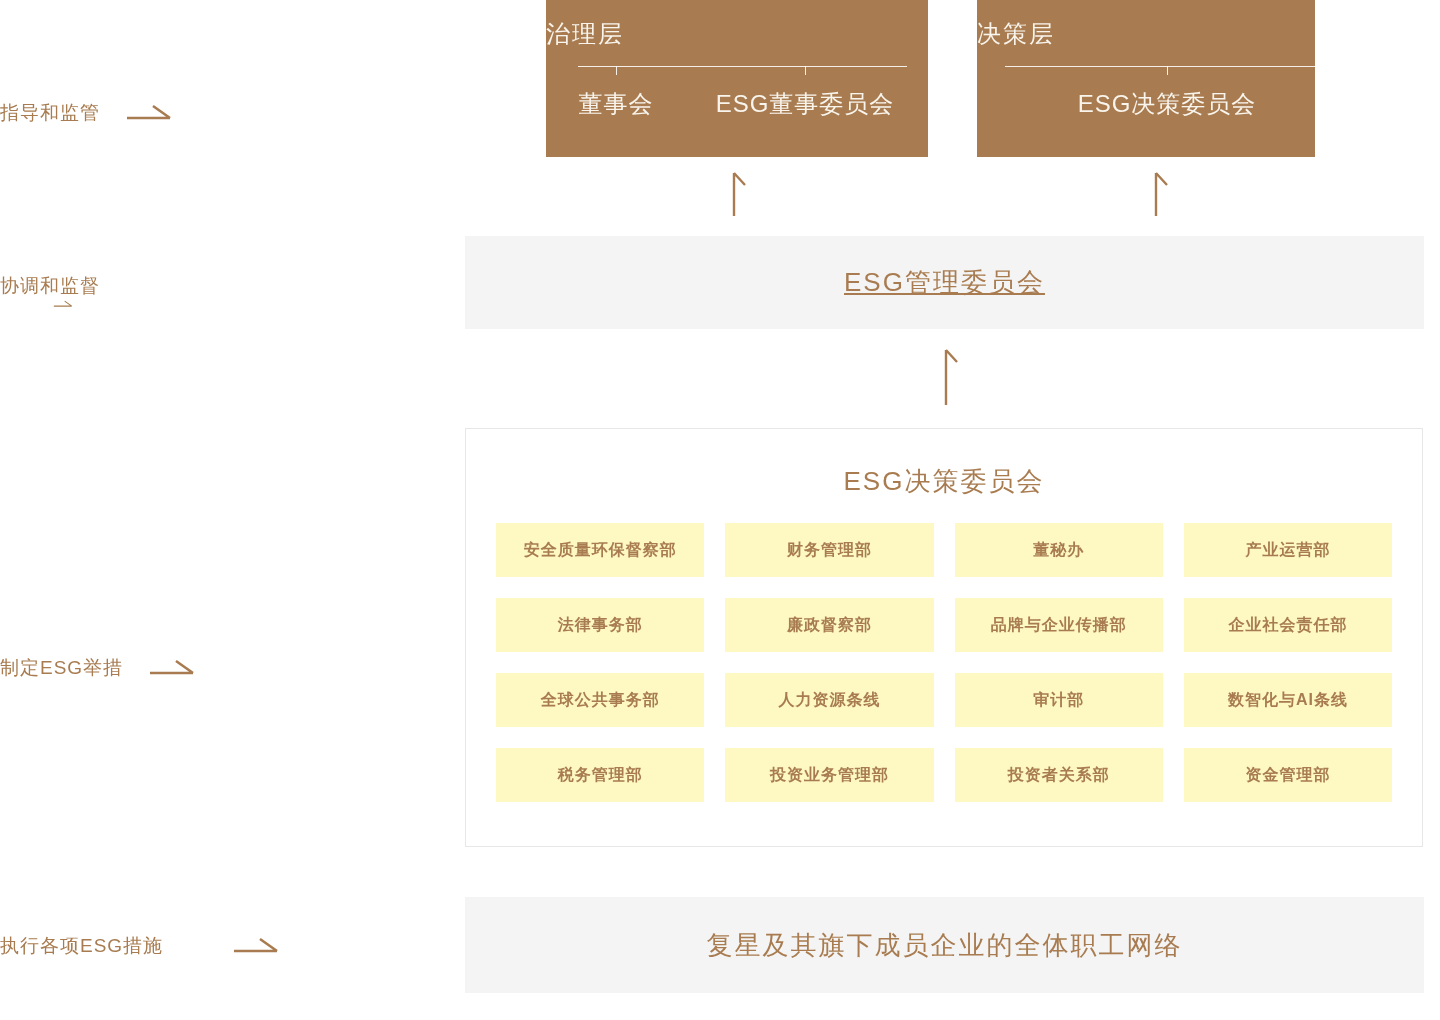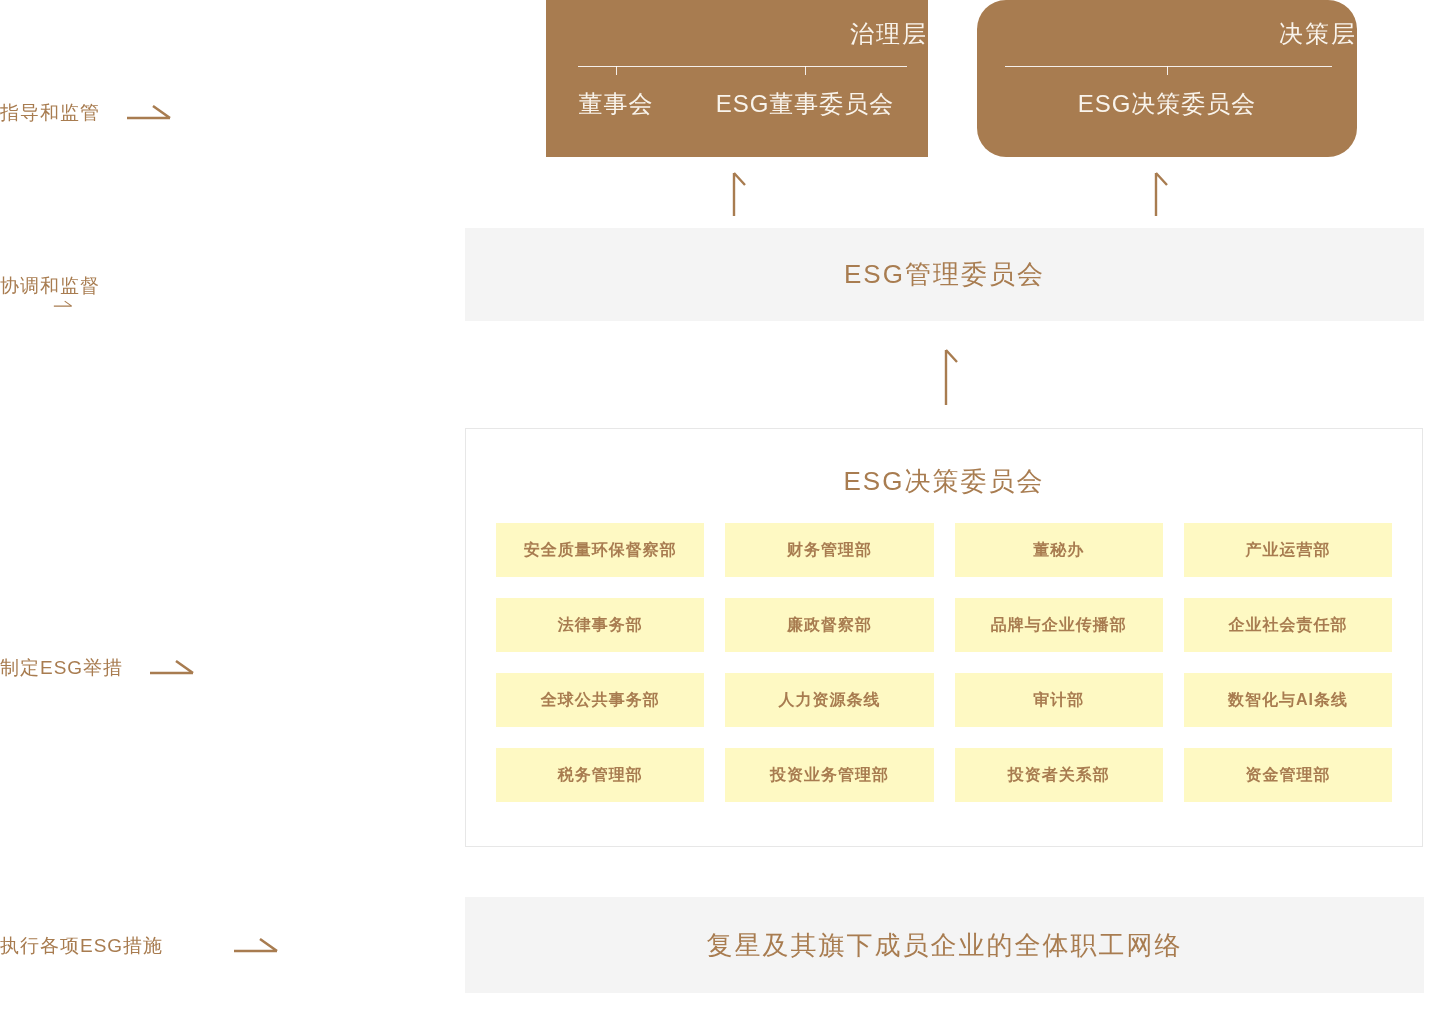--- a/index.html
+++ b/index.html
@@ -11,21 +11,21 @@
   .flow-label{
     position:absolute;left:0;display:flex;align-items:center;height:36px;
     color:#a87c50;font-size:19px;letter-spacing:1px;white-space:nowrap;
   }
   .flow-label svg{margin-left:26px;display:block;}
   
   .brown-box{
     position:absolute;top:0;height:157px;background:#a87c50;color:#f9f4ec;
   }
   .brown-box .bb-title{
-    position:absolute;top:20px;left:0;right:0;text-align:right;
+    position:absolute;top:20px;left:0;right:0;text-align:left;
     font-size:24px;line-height:28px;letter-spacing:2px;
   }
   .bb-divider{position:absolute;height:1px;background:rgba(255,255,255,0.88);}
   .bb-tick{position:absolute;width:1px;height:9px;background:rgba(255,255,255,0.88);}
   .bb-child{
     position:absolute;top:88px;transform:translateX(-50%);
     font-size:24px;line-height:32px;letter-spacing:1px;white-space:nowrap;
   }
   
   .up-arrow{position:absolute;}
@@ -86,39 +86,39 @@
 
   <div class="brown-box" style="left:546px;width:382px;">
     <div class="bb-title">治理层</div>
     <div class="bb-divider" style="top:66px;left:32px;width:329px;"></div>
     <div class="bb-tick" style="top:66px;left:70px;"></div>
     <div class="bb-tick" style="top:66px;left:259px;"></div>
     <div class="bb-child" style="left:70px;">董事会</div>
     <div class="bb-child" style="left:259px;">ESG董事委员会</div>
   </div>
 
-  <div class="brown-box" style="left:977px;width:380px;border-radius:29px;">
+  <div class="brown-box" style="left:977px;width:338px;">
     <div class="bb-title">决策层</div>
     <div class="bb-divider" style="top:66px;left:28px;width:327px;"></div>
     <div class="bb-tick" style="top:66px;left:190px;"></div>
     <div class="bb-child" style="left:190px;">ESG决策委员会</div>
   </div>
 
   <div class="up-arrow" style="left:726px;top:171px;">
     <svg width="24" height="46" viewBox="0 0 24 46">
       <path d="M8 45 V2 M8 2 L19 14" stroke="#a87c50" stroke-width="2.4" fill="none"></path>
     </svg>
   </div>
   <div class="up-arrow" style="left:1148px;top:171px;">
     <svg width="24" height="46" viewBox="0 0 24 46">
       <path d="M8 45 V2 M8 2 L19 14" stroke="#a87c50" stroke-width="2.4" fill="none"></path>
     </svg>
   </div>
 
-  <div class="gray-bar" style="top:228px;height:93px;">
+  <div class="gray-bar" style="top:236px;height:93px;text-decoration:underline;">
     <span>ESG管理委员会</span>
   </div>
 
   <div class="up-arrow" style="left:938px;top:348px;">
     <svg width="24" height="58" viewBox="0 0 24 58">
       <path d="M8 57 V2 M8 2 L19 14" stroke="#a87c50" stroke-width="2.4" fill="none"></path>
     </svg>
   </div>
 
   <div class="wg-panel">

